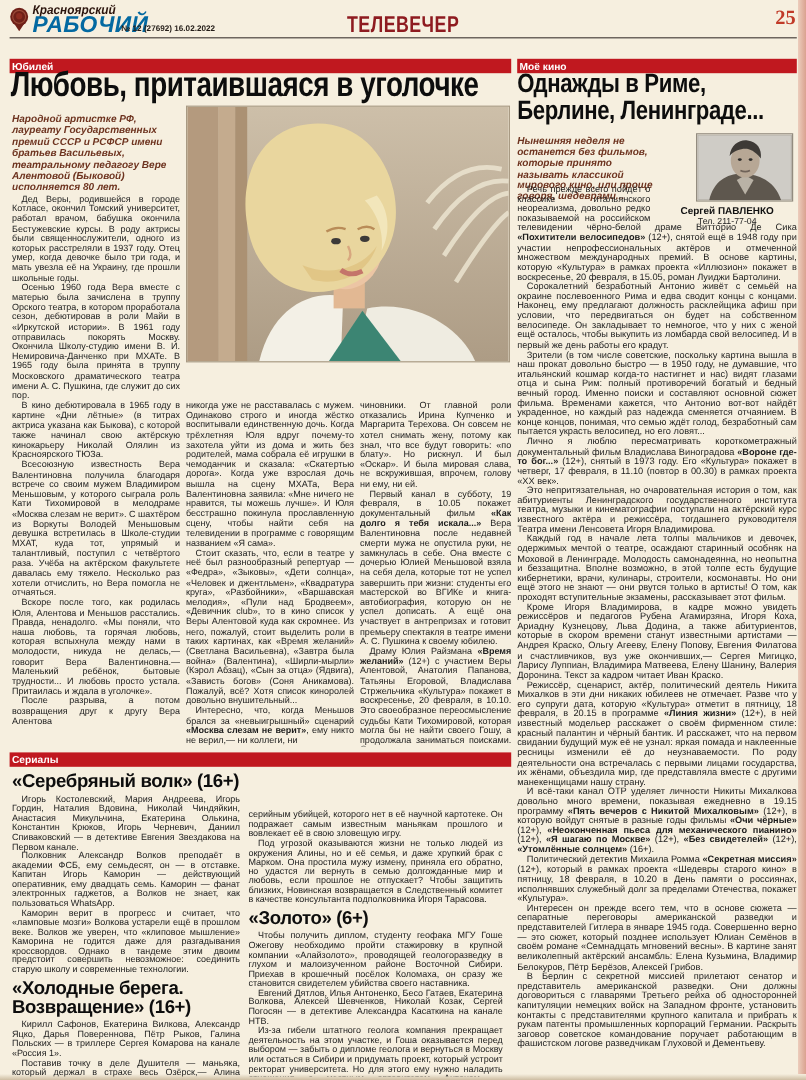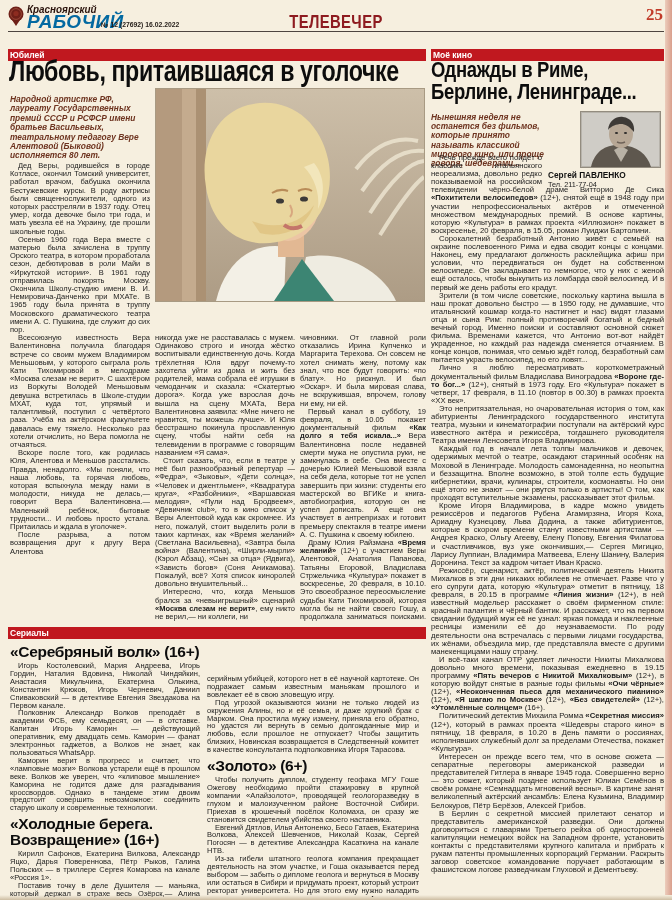--- a/index.html
+++ b/index.html
@@ -60,21 +60,21 @@
   .ser-col h2.later{margin-top:4px;}
 
   
   .mk-headline{position:absolute;left:431px;top:59px;margin:0;color:#0d0d0d;}
   .mk-line{display:block;font-size:22px;line-height:21.5px;font-weight:bold;
        letter-spacing:-.4px;white-space:nowrap;transform:scaleX(.84);transform-origin:0 0;}
   .mk-lead{position:absolute;left:431px;top:113px;width:116px;
        font-size:8.4px;line-height:9.2px;font-weight:bold;font-style:italic;color:#6e3420;}
   .mk-photo{position:absolute;left:580px;top:111px;width:81px;height:57px;margin:0;
        border:1px solid #938c7f;box-sizing:border-box;overflow:hidden;}
-  .mk-caption{position:absolute;left:548px;top:170px;width:116px;text-align:left;}
+  .mk-caption{position:absolute;left:548px;top:170px;width:116px;text-align:center;}
   .mk-name{font-size:8.3px;font-weight:bold;line-height:10px;color:#111;}
   .mk-phone{font-size:7.3px;line-height:9px;color:#222;}
   .mk-body{position:absolute;left:431px;top:154px;width:233px;height:727px;
        font-size:7.7px;line-height:8.1px;overflow:hidden;}
   .mk-body::before{content:"";float:right;width:122px;height:30px;}
 </style>
 </head>
 <body>
 
 <div class="page">
@@ -144,20 +144,21 @@
       <path d="M116 104 q8 -5 16 -2" stroke="#b98c58" stroke-width="2" fill="none"></path>
       <path d="M142 102 q8 -4 14 0" stroke="#b98c58" stroke-width="2" fill="none"></path>
       <path d="M128 136 q8 6 18 1" stroke="#c4756a" stroke-width="4" fill="none"></path>
       <path d="M134 116 q4 8 0 12" stroke="#d8a77f" stroke-width="2" fill="none"></path>
     </svg>
   </figure>
 
   <div class="jub-col col1">
       <p>Дед Веры, родившейся в городе Котласе, окончил Томский университет, работал врачом, бабушка окончила Бестужевские курсы. В роду актрисы были священнослужители, одного из которых расстреляли в 1937 году. Отец умер, когда девочке было три года, и мать увезла её на Украину, где прошли школьные годы.</p>
       <p>Осенью 1960 года Вера вместе с матерью была зачислена в труппу Орского театра, в котором проработала сезон, дебютировав в роли Майи в «Иркутской истории». В 1961 году отправилась покорять Москву. Окончила Школу-студию имени В. И. Немировича-Данченко при МХАТе. В 1965 году была принята в труппу Московского драматического театра имени А. С. Пушкина, где служит до сих пор.</p>
+      <p>В кино дебютировала в 1965 году в картине «Дни лётные» (в титрах актриса указана как Быкова), с которой также начинал свою актёрскую кинокарьеру Николай Олялин из Красноярского ТЮЗа.</p>
       <p>Всесоюзную известность Вера Валентиновна получила благодаря встрече со своим мужем Владимиром Меньшовым, у которого сыграла роль Кати Тихомировой в мелодраме «Москва слезам не верит». С шахтёром из Воркуты Володей Меньшовым девушка встретилась в Школе-студии МХАТ, куда тот, упрямый и талантливый, поступил с четвёртого раза. Учёба на актёрском факультете давалась ему тяжело. Несколько раз хотели отчислить, но Вера помогла не отчаяться.</p>
       <p>Вскоре после того, как родилась Юля, Алентова и Меньшов расстались. Правда, ненадолго. «Мы поняли, что наша любовь, та горячая любовь, которая вспыхнула между нами в молодости, никуда не делась,— говорит Вера Валентиновна.— Маленький ребёнок, бытовые трудности... И любовь просто устала. Притаилась и ждала в уголочке».</p>
       <p>После разрыва, а потом возвращения друг к другу Вера Алентова</p>
     </div>
   <div class="jub-col col2 cont">
       <p>никогда уже не расставалась с мужем. Одинаково строго и иногда жёстко воспитывали единственную дочь. Когда трёхлетняя Юля вдруг почему-то захотела уйти из дома и жить без родителей, мама собрала её игрушки в чемоданчик и сказала: «Скатертью дорога». Когда уже взрослая дочь вышла на сцену МХАТа, Вера Валентиновна заявила: «Мне ничего не нравится, ты можешь лучше». И Юля бесстрашно покинула прославленную сцену, чтобы найти себя на телевидении в программе с говорящим названием «Я сама».</p>
       <p>Стоит сказать, что, если в театре у неё был разнообразный репертуар — «Федра», «Зыковы», «Дети солнца», «Человек и джентльмен», «Квадратура круга», «Разбойники», «Варшавская мелодия», «Пули над Бродвеем», «Девичник club», то в кино список у Веры Алентовой куда как скромнее. Из него, пожалуй, стоит выделить роли в таких картинах, как «Время желаний» (Светлана Васильевна), «Завтра была война» (Валентина), «Ширли-мырли» (Кэрол Абзац), «Сын за отца» (Ядвига), «Зависть богов» (Соня Аникамова). Пожалуй, всё? Хотя список киноролей довольно внушительный...</p>
       <p>Интересно, что, когда Меньшов брался за «невыигрышный» сценарий <b>«Москва слезам не верит»</b>, ему никто не верил,— ни коллеги, ни</p>
     </div>
   <div class="jub-col col3 cont">

